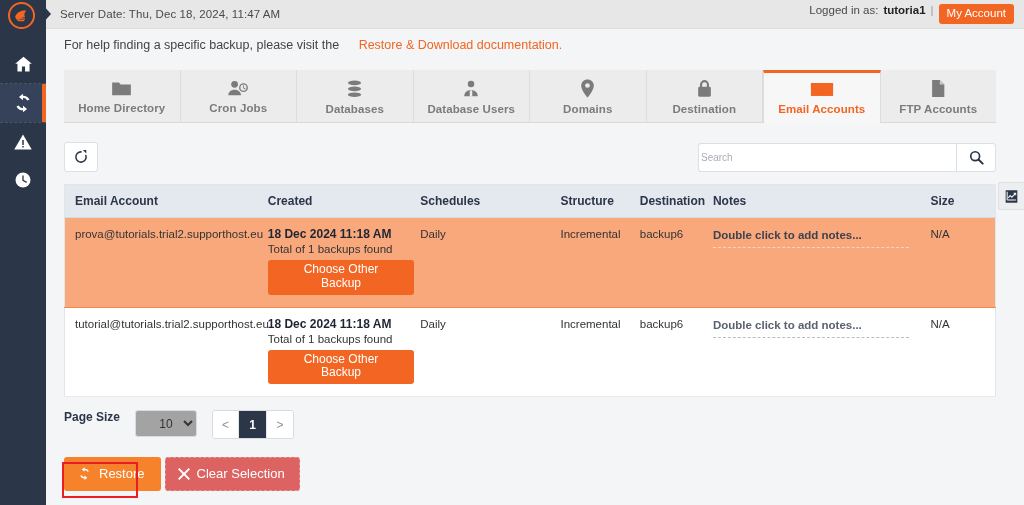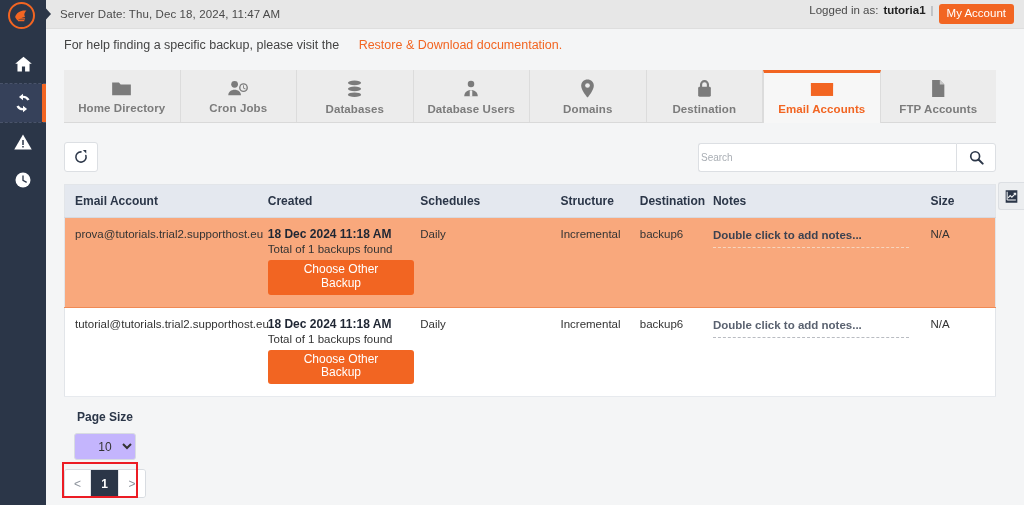--- a/index.html
+++ b/index.html
@@ -189,25 +189,25 @@
   }
   tr.row-selected .notes-field { border-bottom-color: #f7d6bf; color: #3d4250; }
   .cell-center-pad { padding-top: 10px !important; }
 
   
   .footer {
     display: flex; align-items: center; justify-content: space-between;
     margin-top: 13px;
   }
   .records-text { font-size: 12px; color: #444; }
-  .pager { display: flex; align-items: center; gap: 9px; flex-direction: column; }
+  .pager { display: flex; gap: 15px; }
   .pager-label { font-size: 12px; font-weight: bold; color: #2b3648; }
   .page-size-select {
     width: 62px; height: 27px; border: 1px solid #d8dce1; border-radius: 3px;
-    background: #c4b5fd; font-size: 12px; color: #333; text-align: center;
+    background: #a3a3a3; font-size: 12px; color: #333; text-align: center;
     font-family: "Liberation Sans", sans-serif;
     padding-left: 12px;
     cursor: pointer;
   }
   .pager-btns { display: flex; border: 1px solid #d8dce1; border-radius: 3px; overflow: hidden; }
   .pg {
     width: 26px; height: 27px; background: #fff;
     display: flex; align-items: center; justify-content: center;
     font-size: 12px; color: #8d939c; cursor: pointer;
     border-right: 1px solid #e3e6ea;

